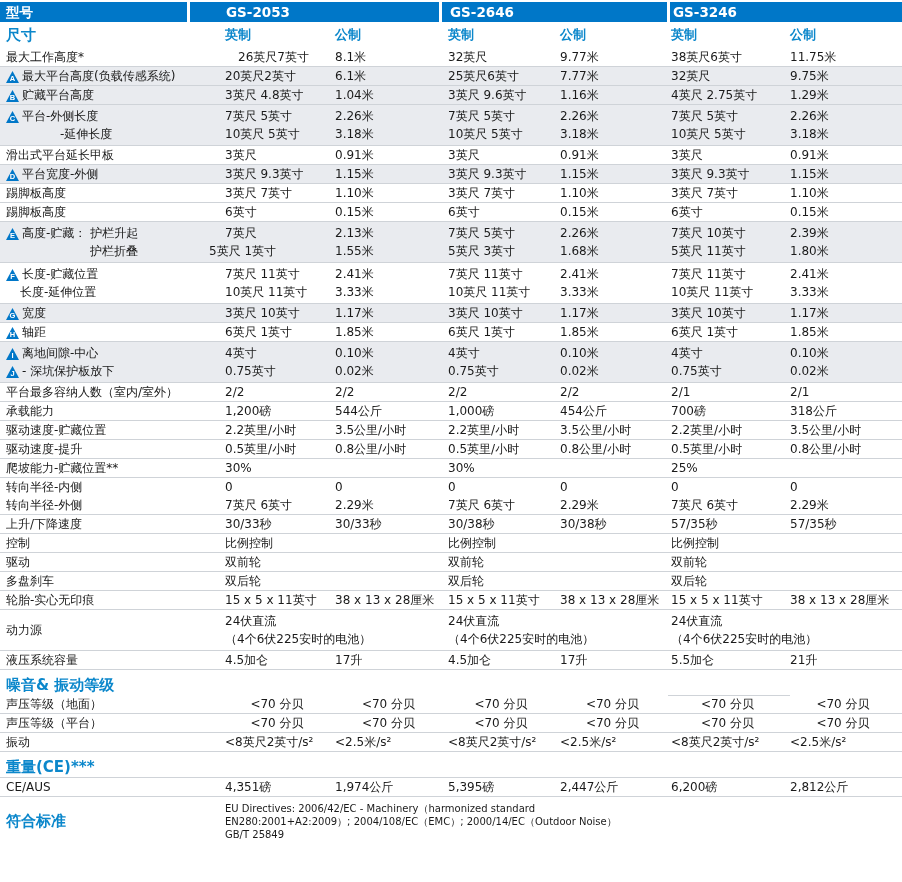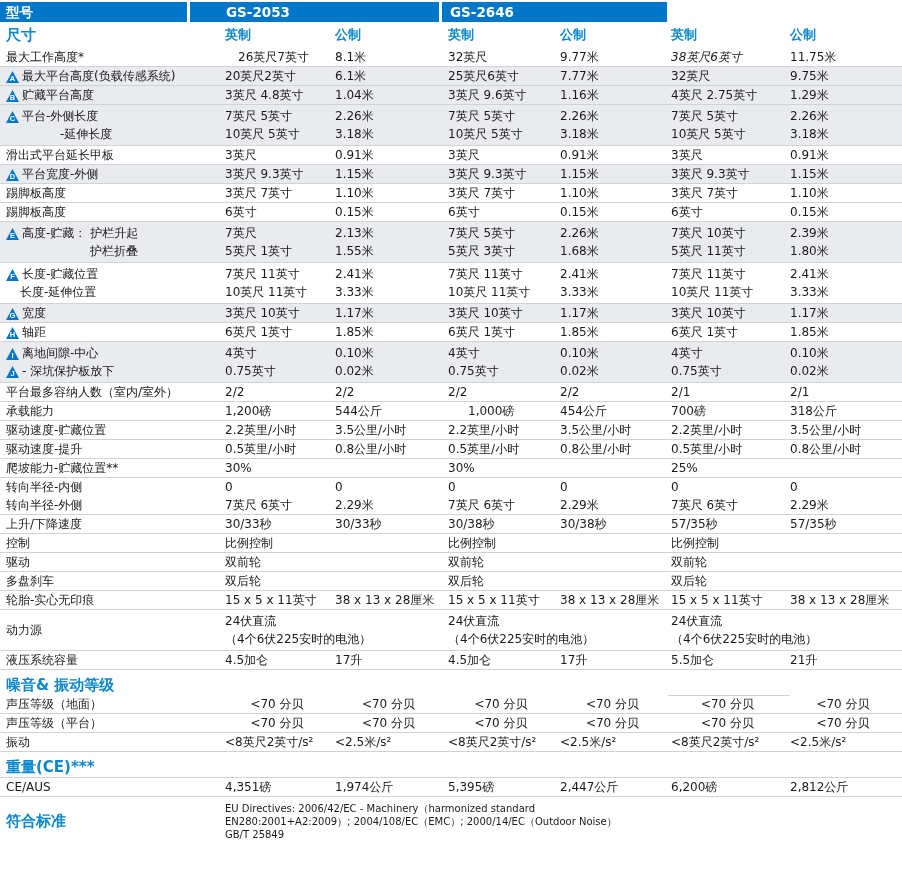--- a/index.html
+++ b/index.html
@@ -48,35 +48,36 @@
 </head>
 <body>
 
 <div class="band">
   <div class="band-seg s1"><span>型号</span></div>
   <div class="band-gap"></div>
   <div class="band-seg s2"><span>GS-2053</span></div>
   <div class="band-gap"></div>
   <div class="band-seg s3"><span>GS-2646</span></div>
   <div class="band-gap"></div>
+  <div class="band-seg s4"><span>GS-3246</span></div>
 </div>
 
 <div class="subheader">
   <span class="sec-inline">尺寸</span>
   <span class="unit u1">英制</span>
   <span class="unit u2">公制</span>
   <span class="unit u3">英制</span>
   <span class="unit u4">公制</span>
   <span class="unit u5">英制</span>
   <span class="unit u6">公制</span>
 </div>
 
 <div id="spec-body">
     <div class="row">
-      <div class="line"><span class="lbl">最大工作高度*</span><span class="val" style="left: 238px;">26英尺7英寸</span><span class="val" style="left: 335px;">8.1米</span><span class="val" style="left: 448px;">32英尺</span><span class="val" style="left: 560px;">9.77米</span><span class="val" style="left: 671px; font-style: italic;">38英尺6英寸</span><span class="val" style="left: 790px;">11.75米</span></div>
+      <div class="line"><span class="lbl">最大工作高度*</span><span class="val" style="left: 238px;">26英尺7英寸</span><span class="val" style="left: 335px;">8.1米</span><span class="val" style="left: 448px;">32英尺</span><span class="val" style="left: 560px;">9.77米</span><span class="val" style="left: 671px;">38英尺6英寸</span><span class="val" style="left: 790px;">11.75米</span></div>
     </div>
     <div class="row gray">
       <div class="line"><span class="lbl"><span class="tri">A</span>最大平台高度(负载传感系统)</span><span class="val" style="left: 225px;">20英尺2英寸</span><span class="val" style="left: 335px;">6.1米</span><span class="val" style="left: 448px;">25英尺6英寸</span><span class="val" style="left: 560px;">7.77米</span><span class="val" style="left: 671px;">32英尺</span><span class="val" style="left: 790px;">9.75米</span></div>
     </div>
     <div class="row gray">
       <div class="line"><span class="lbl"><span class="tri">B</span>贮藏平台高度</span><span class="val" style="left: 225px;">3英尺 4.8英寸</span><span class="val" style="left: 335px;">1.04米</span><span class="val" style="left: 448px;">3英尺 9.6英寸</span><span class="val" style="left: 560px;">1.16米</span><span class="val" style="left: 671px;">4英尺 2.75英寸</span><span class="val" style="left: 790px;">1.29米</span></div>
     </div>
     <div class="row gray pad">
       <div class="line"><span class="lbl"><span class="tri">C</span>平台-外侧长度</span><span class="val" style="left: 225px;">7英尺 5英寸</span><span class="val" style="left: 335px;">2.26米</span><span class="val" style="left: 448px;">7英尺 5英寸</span><span class="val" style="left: 560px;">2.26米</span><span class="val" style="left: 671px;">7英尺 5英寸</span><span class="val" style="left: 790px;">2.26米</span></div>
       <div class="line"><span class="lbl" style="padding-left: 60px;">-延伸长度</span><span class="val" style="left: 225px;">10英尺 5英寸</span><span class="val" style="left: 335px;">3.18米</span><span class="val" style="left: 448px;">10英尺 5英寸</span><span class="val" style="left: 560px;">3.18米</span><span class="val" style="left: 671px;">10英尺 5英寸</span><span class="val" style="left: 790px;">3.18米</span></div>
@@ -88,41 +89,41 @@
       <div class="line"><span class="lbl"><span class="tri">D</span>平台宽度-外侧</span><span class="val" style="left: 225px;">3英尺 9.3英寸</span><span class="val" style="left: 335px;">1.15米</span><span class="val" style="left: 448px;">3英尺 9.3英寸</span><span class="val" style="left: 560px;">1.15米</span><span class="val" style="left: 671px;">3英尺 9.3英寸</span><span class="val" style="left: 790px;">1.15米</span></div>
     </div>
     <div class="row">
       <div class="line"><span class="lbl">踢脚板高度</span><span class="val" style="left: 225px;">3英尺 7英寸</span><span class="val" style="left: 335px;">1.10米</span><span class="val" style="left: 448px;">3英尺 7英寸</span><span class="val" style="left: 560px;">1.10米</span><span class="val" style="left: 671px;">3英尺 7英寸</span><span class="val" style="left: 790px;">1.10米</span></div>
     </div>
     <div class="row">
       <div class="line"><span class="lbl">踢脚板高度</span><span class="val" style="left: 225px;">6英寸</span><span class="val" style="left: 335px;">0.15米</span><span class="val" style="left: 448px;">6英寸</span><span class="val" style="left: 560px;">0.15米</span><span class="val" style="left: 671px;">6英寸</span><span class="val" style="left: 790px;">0.15米</span></div>
     </div>
     <div class="row gray pad">
       <div class="line"><span class="lbl"><span class="tri">E</span>高度-贮藏： 护栏升起</span><span class="val" style="left: 225px;">7英尺</span><span class="val" style="left: 335px;">2.13米</span><span class="val" style="left: 448px;">7英尺 5英寸</span><span class="val" style="left: 560px;">2.26米</span><span class="val" style="left: 671px;">7英尺 10英寸</span><span class="val" style="left: 790px;">2.39米</span></div>
-      <div class="line"><span class="lbl" style="padding-left: 90px;">护栏折叠</span><span class="val" style="left: 225px;">5英尺 1英寸</span><span class="val" style="left: 335px;">1.55米</span><span class="val" style="left: 448px;">5英尺 3英寸</span><span class="val" style="left: 560px; text-align: center;">1.68米</span><span class="val" style="left: 671px;">5英尺 11英寸</span><span class="val" style="left: 790px;">1.80米</span></div>
+      <div class="line"><span class="lbl" style="padding-left: 90px;">护栏折叠</span><span class="val" style="left: 209px;">5英尺 1英寸</span><span class="val" style="left: 335px;">1.55米</span><span class="val" style="left: 448px;">5英尺 3英寸</span><span class="val" style="left: 560px; text-align: center;">1.68米</span><span class="val" style="left: 671px;">5英尺 11英寸</span><span class="val" style="left: 790px;">1.80米</span></div>
     </div>
     <div class="row pad">
       <div class="line"><span class="lbl"><span class="tri">F</span>长度-贮藏位置</span><span class="val" style="left: 225px;">7英尺 11英寸</span><span class="val" style="left: 335px;">2.41米</span><span class="val" style="left: 448px;">7英尺 11英寸</span><span class="val" style="left: 560px;">2.41米</span><span class="val" style="left: 671px;">7英尺 11英寸</span><span class="val" style="left: 790px;">2.41米</span></div>
       <div class="line"><span class="lbl" style="padding-left: 20px;">长度-延伸位置</span><span class="val" style="left: 225px;">10英尺 11英寸</span><span class="val" style="left: 335px;">3.33米</span><span class="val" style="left: 448px;">10英尺 11英寸</span><span class="val" style="left: 560px;">3.33米</span><span class="val" style="left: 671px;">10英尺 11英寸</span><span class="val" style="left: 790px;">3.33米</span></div>
     </div>
     <div class="row gray">
       <div class="line"><span class="lbl"><span class="tri">G</span>宽度</span><span class="val" style="left: 225px;">3英尺 10英寸</span><span class="val" style="left: 335px;">1.17米</span><span class="val" style="left: 448px;">3英尺 10英寸</span><span class="val" style="left: 560px;">1.17米</span><span class="val" style="left: 671px;">3英尺 10英寸</span><span class="val" style="left: 790px;">1.17米</span></div>
     </div>
     <div class="row">
       <div class="line"><span class="lbl"><span class="tri">H</span>轴距</span><span class="val" style="left: 225px;">6英尺 1英寸</span><span class="val" style="left: 335px;">1.85米</span><span class="val" style="left: 448px;">6英尺 1英寸</span><span class="val" style="left: 560px;">1.85米</span><span class="val" style="left: 671px;">6英尺 1英寸</span><span class="val" style="left: 790px;">1.85米</span></div>
     </div>
     <div class="row gray pad">
       <div class="line"><span class="lbl"><span class="tri">I</span>离地间隙-中心</span><span class="val" style="left: 225px;">4英寸</span><span class="val" style="left: 335px;">0.10米</span><span class="val" style="left: 448px;">4英寸</span><span class="val" style="left: 560px;">0.10米</span><span class="val" style="left: 671px;">4英寸</span><span class="val" style="left: 790px;">0.10米</span></div>
       <div class="line"><span class="lbl"><span class="tri">J</span>- 深坑保护板放下</span><span class="val" style="left: 225px;">0.75英寸</span><span class="val" style="left: 335px;">0.02米</span><span class="val" style="left: 448px;">0.75英寸</span><span class="val" style="left: 560px;">0.02米</span><span class="val" style="left: 671px;">0.75英寸</span><span class="val" style="left: 790px;">0.02米</span></div>
     </div>
     <div class="row">
       <div class="line"><span class="lbl">平台最多容纳人数（室内/室外）</span><span class="val" style="left: 225px;">2/2</span><span class="val" style="left: 335px;">2/2</span><span class="val" style="left: 448px;">2/2</span><span class="val" style="left: 560px;">2/2</span><span class="val" style="left: 671px;">2/1</span><span class="val" style="left: 790px;">2/1</span></div>
     </div>
     <div class="row">
-      <div class="line"><span class="lbl">承载能力</span><span class="val" style="left: 225px;">1,200磅</span><span class="val" style="left: 335px;">544公斤</span><span class="val" style="left: 468px;">1,000磅</span><span class="val" style="left: 560px;">454公斤</span><span class="val" style="left: 671px;">700磅</span><span class="val" style="left: 790px;">318公斤</span></div>
+      <div class="line"><span class="lbl">承载能力</span><span class="val" style="left: 225px;">1,200磅</span><span class="val" style="left: 335px;">544公斤</span><span class="val" style="left: 448px;">1,000磅</span><span class="val" style="left: 560px;">454公斤</span><span class="val" style="left: 671px;">700磅</span><span class="val" style="left: 790px;">318公斤</span></div>
     </div>
     <div class="row">
       <div class="line"><span class="lbl">驱动速度-贮藏位置</span><span class="val" style="left: 225px;">2.2英里/小时</span><span class="val" style="left: 335px;">3.5公里/小时</span><span class="val" style="left: 448px;">2.2英里/小时</span><span class="val" style="left: 560px;">3.5公里/小时</span><span class="val" style="left: 671px;">2.2英里/小时</span><span class="val" style="left: 790px;">3.5公里/小时</span></div>
     </div>
     <div class="row">
       <div class="line"><span class="lbl">驱动速度-提升</span><span class="val" style="left: 225px;">0.5英里/小时</span><span class="val" style="left: 335px;">0.8公里/小时</span><span class="val" style="left: 448px;">0.5英里/小时</span><span class="val" style="left: 560px;">0.8公里/小时</span><span class="val" style="left: 671px;">0.5英里/小时</span><span class="val" style="left: 790px;">0.8公里/小时</span></div>
     </div>
     <div class="row">
       <div class="line"><span class="lbl">爬坡能力-贮藏位置**</span><span class="val" style="left: 225px;">30%</span><span class="val" style="left: 448px;">30%</span><span class="val" style="left: 671px;">25%</span></div>
     </div>

